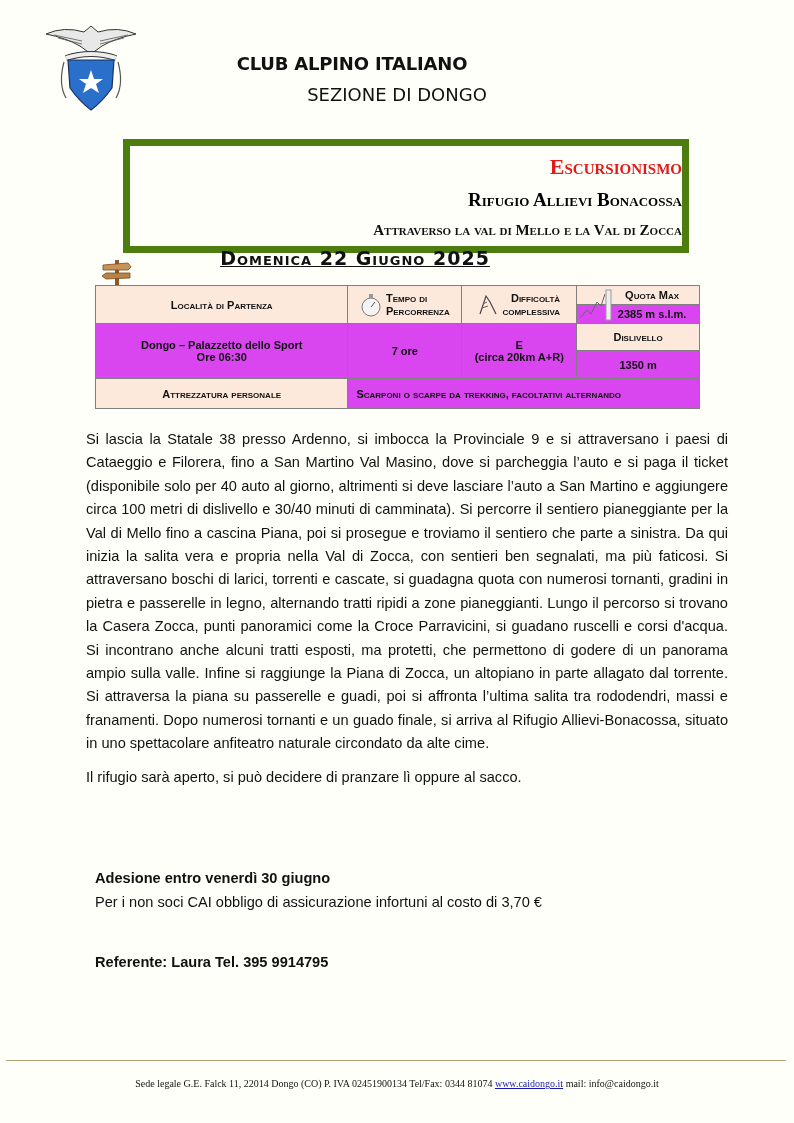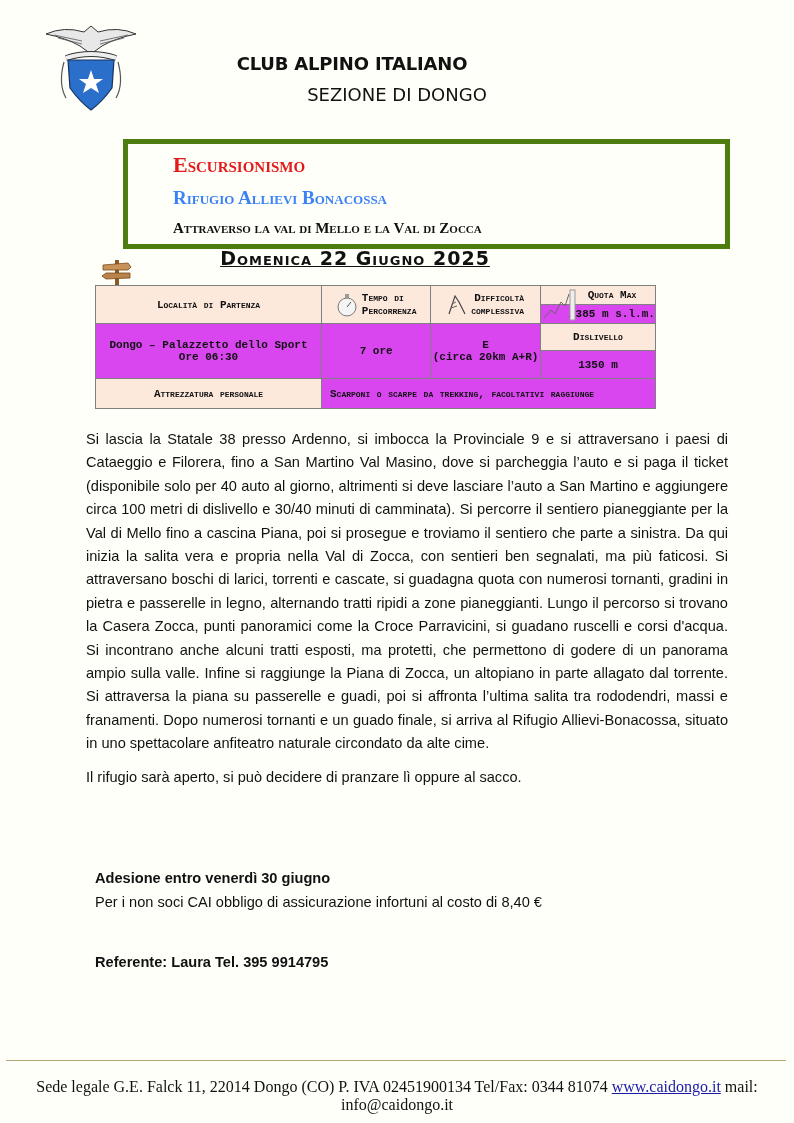--- a/index.html
+++ b/index.html
@@ -1,40 +1,40 @@
 <!DOCTYPE html>
 <html><head>
 <meta charset="utf-8">
 <style>
   html, body { margin:0; padding:0; }
   body { width:794px; height:1123px; background:#fffffa; position:relative; overflow:hidden; font-family:"Liberation Sans", sans-serif; color:#111; }
   .abs { position:absolute; }
   #logo { left:44px; top:24px; width:94px; height:88px; }
   #org-title { left:0; width:704px; top:53px; text-align:center; font-family:"DejaVu Sans", sans-serif; font-weight:bold; font-size:18px; letter-spacing:-0.2px; }
   #org-sub { left:0; width:794px; top:78px; text-align:center; font-family:"DejaVu Sans", sans-serif; font-size:18px;margin-top:6px; }
-  #title-box { left:123px; top:139px; width:552px; height:100px; border:5px solid #4d7c0f; background:#fffffa; text-align:left; font-family:"Liberation Serif", serif; font-weight:bold; font-variant:small-caps;padding-left:45px; }
+  #title-box { left:123px; top:139px; width:552px; height:100px; border:7px solid #4d7c0f; background:#fffffa; text-align:right; font-family:"Liberation Serif", serif; font-weight:bold; font-variant:small-caps; }
   #title-box .t1 { color:#e21a1a; font-size:22px; margin-top:8px; line-height:26px; }
-  #title-box .t2 { color:#3b82f6; font-size:19px; margin-top:8px; line-height:24px; }
+  #title-box .t2 { color:#000000; font-size:19px; margin-top:8px; line-height:24px; }
   #title-box .t3 { color:#111; font-size:15px; margin-top:8px; line-height:20px; }
   #date { left:0; width:710px; top:247px; text-align:center; font-family:"DejaVu Sans", sans-serif; font-weight:bold; font-variant:small-caps; font-size:19px; letter-spacing:1px; }
   #date span { text-decoration:underline; }
   #signpost { left:100px; top:258px; width:34px; height:28px; }
-  table.info { position:absolute; left:95px; top:285px; width:561px; border-collapse:collapse; font-family:Liberation Mono, monospace; font-size:12px; }
+  table.info { position:absolute; left:95px; top:285px; width:605px; border-collapse:collapse; font-family:Liberation Sans, sans-serif; font-size:12px; }
   table.info td { border:1px solid #808080; text-align:center; vertical-align:middle; padding:0; }
   .hdr { background:#fde9dc; font-variant:small-caps; font-weight:bold; font-size:11px; }
   .val { background:#d946ef; font-weight:bold; font-size:11px; }
   .ico { display:inline-block; vertical-align:middle; }
   .cellflex { display:flex; align-items:center; justify-content:center; gap:4px; line-height:13px; }
   #body-text { left:86px; top:428px; width:642px; font-size:14.6px; line-height:23.4px; text-align:justify; }
   #body-text p { margin:0 0 10px 0; }
   #notes { left:95px; top:866px; width:620px; font-size:14.6px; line-height:24px; }
   #notes .b { font-weight:bold; }
   #referente { left:95px; top:954px; font-size:14.6px; font-weight:bold; }
   #footer-line { left:6px; top:1060px; width:780px; height:1px; background:#b0a878; }
-  #footer { left:0; width:794px; top:1078px; text-align:center; font-family:"Liberation Serif", serif; font-size:16px; }
+  #footer { left:0; width:794px; top:1078px; text-align:center; font-family:"Liberation Serif", serif; font-size:10px; }
   #footer a { color:#1a1aa8; text-decoration:underline; }
 </style>
 </head>
 <body>
 
 <svg id="logo" class="abs" viewBox="0 0 94 88">
   <path d="M2 10 Q20 2 40 8 L47 2 L54 8 Q74 2 92 10 Q72 14 58 22 L47 30 L36 22 Q22 14 2 10 Z" fill="#e8e8e8" stroke="#333" stroke-width="1"></path>
   <path d="M10 11 L38 17 M84 11 L56 17 M14 14 L38 20 M80 14 L56 20" stroke="#555" stroke-width="0.8"></path>
   <path d="M22 34 Q47 26 72 34" fill="none" stroke="#333" stroke-width="6"></path>
   <path d="M22 34 Q47 26 72 34" fill="none" stroke="#eee" stroke-width="4"></path>
@@ -116,33 +116,33 @@
       <div>E</div>
       <div>(circa 20km A+R)</div>
     </td>
     <td class="hdr">Dislivello</td>
   </tr>
   <tr style="height:28px">
     <td class="val">1350 m</td>
   </tr>
   <tr style="height:30px">
     <td class="hdr">Attrezzatura personale</td>
-    <td colspan="3" class="val" style="text-align:left;padding-left:8px;font-variant:small-caps">Scarponi o scarpe da trekking,  facoltativi raggiunge</td>
+    <td colspan="3" class="val" style="text-align:left;padding-left:8px;font-variant:small-caps">Scarponi o scarpe da trekking,  facoltativi alternando</td>
   </tr>
 </tbody>
   </table>
 
 <div id="body-text" class="abs">
   <p>Si lascia la Statale 38 presso Ardenno, si imbocca la Provinciale 9 e si attraversano i paesi di Cataeggio e Filorera, fino a San Martino Val Masino, dove si parcheggia l’auto e si paga il ticket (disponibile solo per 40 auto al giorno, altrimenti si deve lasciare l’auto a San Martino e aggiungere circa 100 metri di dislivello e 30/40 minuti di camminata). Si percorre il sentiero pianeggiante per la Val di Mello fino a cascina Piana, poi si prosegue e troviamo il sentiero che parte a sinistra. Da qui inizia la salita vera e propria nella Val di Zocca, con sentieri ben segnalati, ma più faticosi. Si attraversano boschi di larici, torrenti e cascate, si guadagna quota con numerosi tornanti, gradini in pietra e passerelle in legno, alternando tratti ripidi a zone pianeggianti. Lungo il percorso si trovano la Casera Zocca, punti panoramici come la Croce Parravicini, si guadano ruscelli e corsi d'acqua. Si incontrano anche alcuni tratti esposti, ma protetti, che permettono di godere di un panorama ampio sulla valle. Infine si raggiunge la Piana di Zocca, un altopiano in parte allagato dal torrente. Si attraversa la piana su passerelle e guadi, poi si affronta l’ultima salita tra rododendri, massi e franamenti. Dopo numerosi tornanti e un guado finale, si arriva al Rifugio Allievi-Bonacossa, situato in uno spettacolare anfiteatro naturale circondato da alte cime.</p>
   <p>Il rifugio sarà aperto, si può decidere di pranzare lì oppure al sacco.</p>
 </div>
 
 <div id="notes" class="abs">
   <div class="b">Adesione entro venerdì 30 giugno</div>
-  <div>Per i non soci CAI obbligo di assicurazione infortuni al costo di 8,40 €</div>
+  <div>Per i non soci CAI obbligo di assicurazione infortuni al costo di 3,70 €</div>
 </div>
 
 <div id="referente" class="abs">Referente:  Laura Tel. 395 9914795</div>
 
 <div id="footer-line" class="abs"></div>
 <div id="footer" class="abs">
   <span>Sede legale G.E. Falck 11, 22014 Dongo (CO)  P. IVA  02451900134 Tel/Fax: 0344 81074 </span>
   <a>www.caidongo.it</a>
   <span>  mail: info@caidongo.it</span>
 </div>

